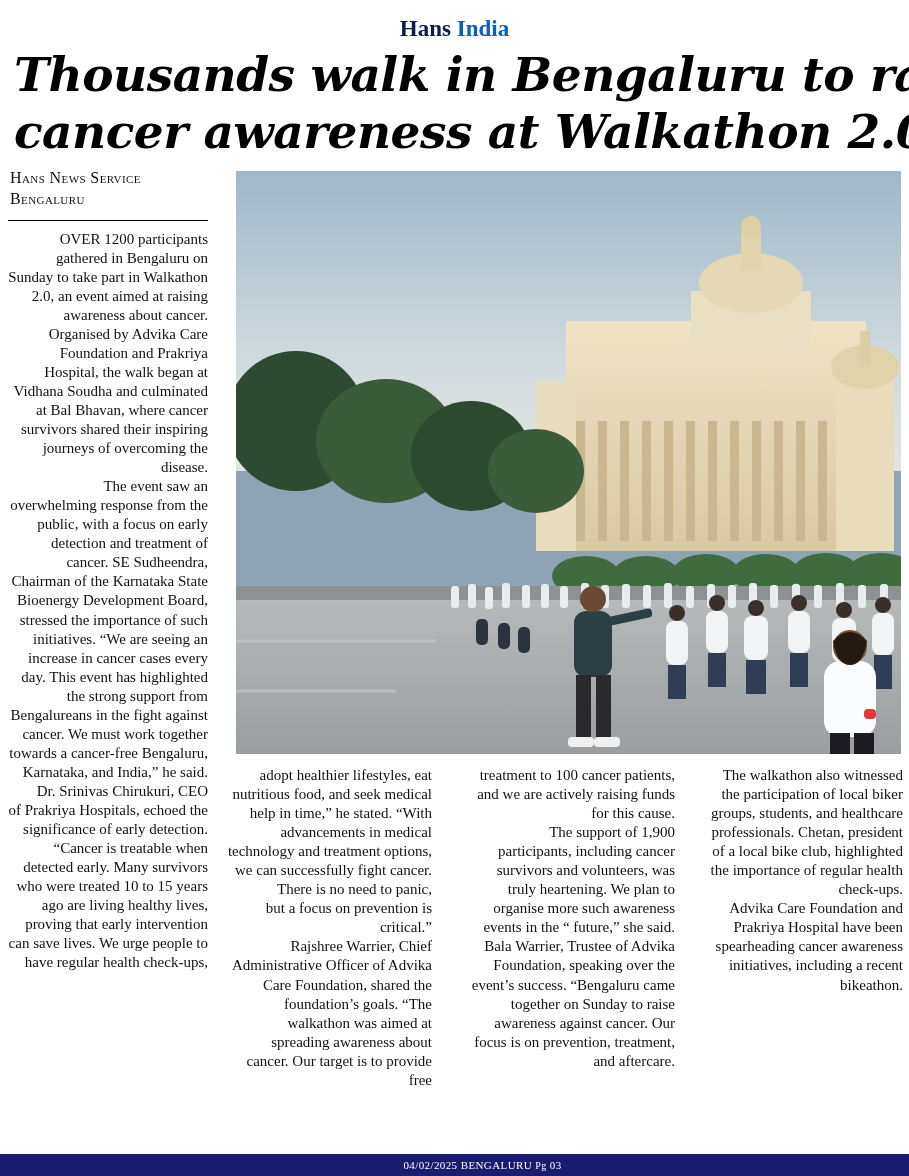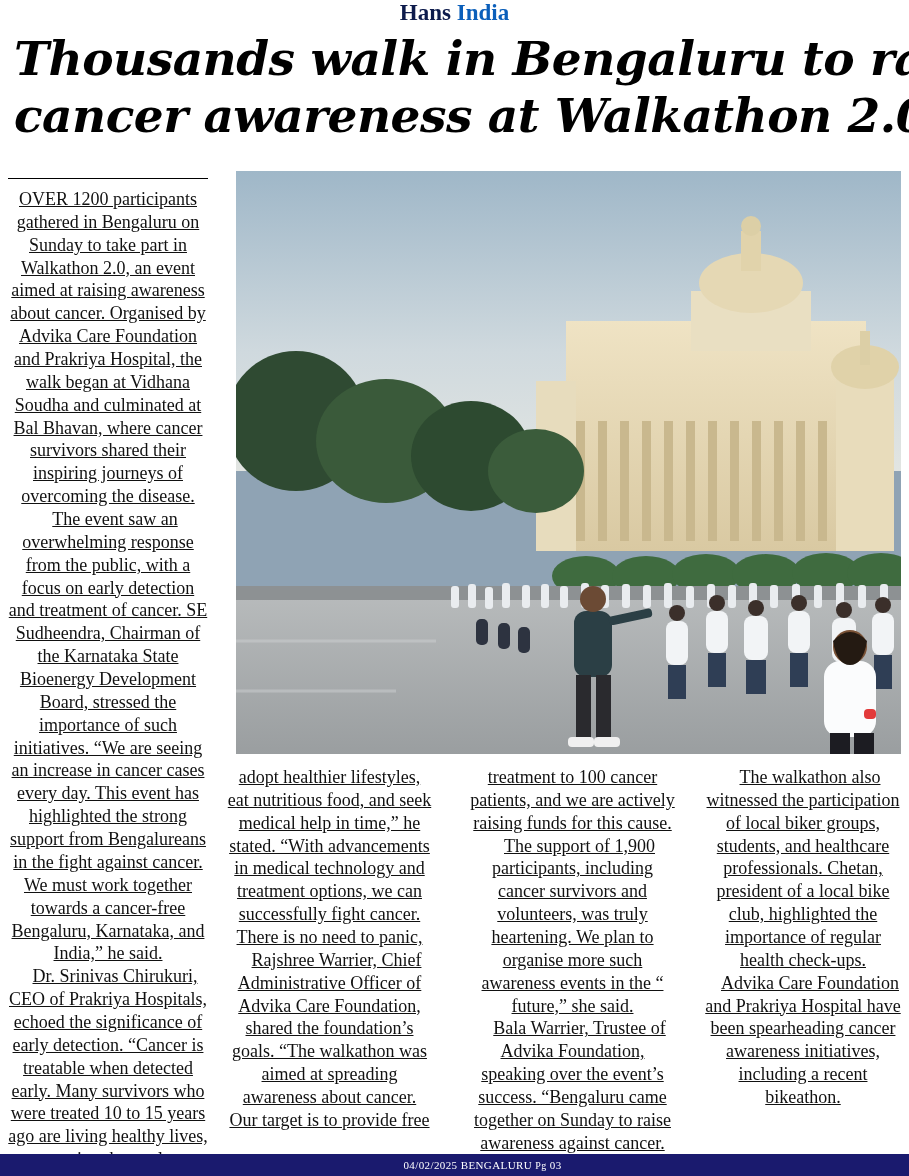--- a/index.html
+++ b/index.html
@@ -12,21 +12,21 @@
     height: 1176px;
     position: relative;
     font-family: "Liberation Serif", serif;
     color: #111111;
     overflow: hidden;
   }
 
   
   .masthead {
     text-align: center;
-    padding-top: 0;
+    padding-top: 16px;
     height: 28px;
   }
   .masthead-text {
     font-family: "Liberation Serif", serif;
     font-size: 23px;
     font-weight: bold;
     letter-spacing: 0px;
   }
   .mast-hans { color: #0d1b4c; }
   .mast-india { color: #0b5fba; }
@@ -75,25 +75,24 @@
   .rule {
     border: 0;
     border-top: 1.5px solid #000;
     margin: 10px 0 9px 0;
     width: 200px;
   }
 
   .bodytext p {
     margin: 0;
     font-family: "Liberation Serif", serif;
-    font-size: 18px;
+    font-size: 15px;
     line-height: 1.27;
-    text-align: center;
+    text-align: right;
     color: #111;
-    text-decoration: underline;
   }
   .bodytext p.indent { text-indent: 14px; }
 
   
   .photo {
     position: absolute;
     left: 236px;
     top: 3px;
     width: 665px;
     height: 583px;
@@ -147,20 +146,24 @@
 </div>
 
 <div class="headline">
   <div class="headline-line">Thousands walk in Bengaluru to raise</div>
   <div class="headline-line">cancer awareness at Walkathon 2.0</div>
 </div>
 
 <div class="content">
 
   <div class="col-left">
+    <div class="byline">
+      <span>Hans News Service</span>
+      <span class="place">Bengaluru</span>
+    </div>
     <hr class="rule">
     <div class="bodytext">
       <p>OVER 1200 participants gathered in Bengaluru on Sunday to take part in Walkathon 2.0, an event aimed at raising awareness about cancer. Organised by Advika Care Foundation and Prakriya Hospital, the walk began at Vidhana Soudha and culminated at Bal Bhavan, where cancer survivors shared their inspiring journeys of overcoming the disease.</p>
       <p class="indent">The event saw an overwhelming response from the public, with a focus on early detection and treatment of cancer. SE Sudheendra, Chairman of the Karnataka State Bioenergy Development Board, stressed the importance of such initiatives. “We are seeing an increase in cancer cases every day. This event has highlighted the strong support from Bengalureans in the fight against cancer. We must work together towards a cancer-free Bengaluru, Karnataka, and India,” he said.</p>
       <p class="indent">Dr. Srinivas Chirukuri, CEO of Prakriya Hospitals, echoed the significance of early detection. “Cancer is treatable when detected early. Many survivors who were treated 10 to 15 years ago are living healthy lives, proving that early intervention can save lives. We urge people to have regular health check-ups,</p>
     </div>
   </div>
 
   <div class="photo">
     <svg width="665" height="583" viewBox="0 0 665 583" xmlns="http://www.w3.org/2000/svg">
@@ -334,20 +337,21 @@
       <g stroke="#cdd0d2" stroke-width="3" opacity="0.5">
         <line x1="0" y1="470" x2="200" y2="470"></line>
         <line x1="0" y1="520" x2="160" y2="520"></line>
       </g>
     </svg>
   </div>
 
   <div class="lower">
     <div class="lcol c2 bodytext">
       <p>adopt healthier lifestyles, eat nutritious food, and seek medical help in time,” he stated. “With advancements in medical technology and treatment options, we can successfully fight cancer. There is no need to panic,</p>
+      <p>but a focus on prevention is critical.”</p>
       <p class="indent">Rajshree Warrier, Chief Administrative Officer of Advika Care Foundation, shared the foundation’s goals. “The walkathon was aimed at spreading awareness about cancer. Our target is to provide free</p>
     </div>
     <div class="lcol c3 bodytext">
       <p>treatment to 100 cancer patients, and we are actively raising funds for this cause.</p>
       <p class="indent">The support of 1,900 participants, including cancer survivors and volunteers, was truly heartening. We plan to organise more such awareness events in the “ future,” she said.</p>
       <p class="indent">Bala Warrier, Trustee of Advika Foundation, speaking over the event’s success. “Bengaluru came together on Sunday to raise awareness against cancer. Our focus is on prevention, treatment, and aftercare.</p>
     </div>
     <div class="lcol c4 bodytext">
       <p class="indent">The walkathon also witnessed the participation of local biker groups, students, and healthcare professionals. Chetan, president of a local bike club, highlighted the importance of regular health check-ups.</p>
       <p class="indent">Advika Care Foundation and Prakriya Hospital have been spearheading cancer awareness initiatives, including a recent bikeathon.</p>

